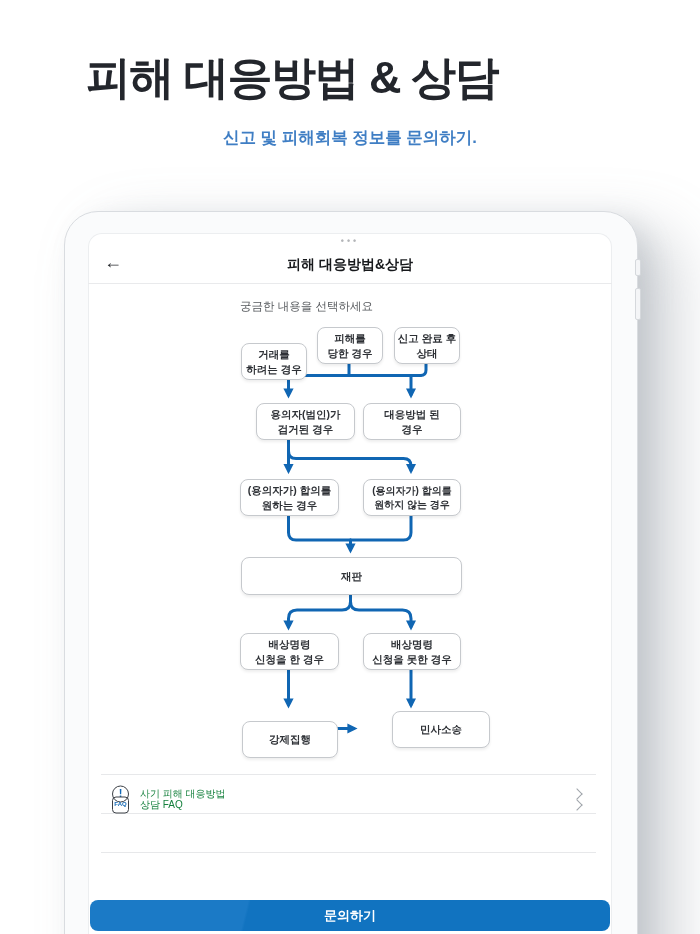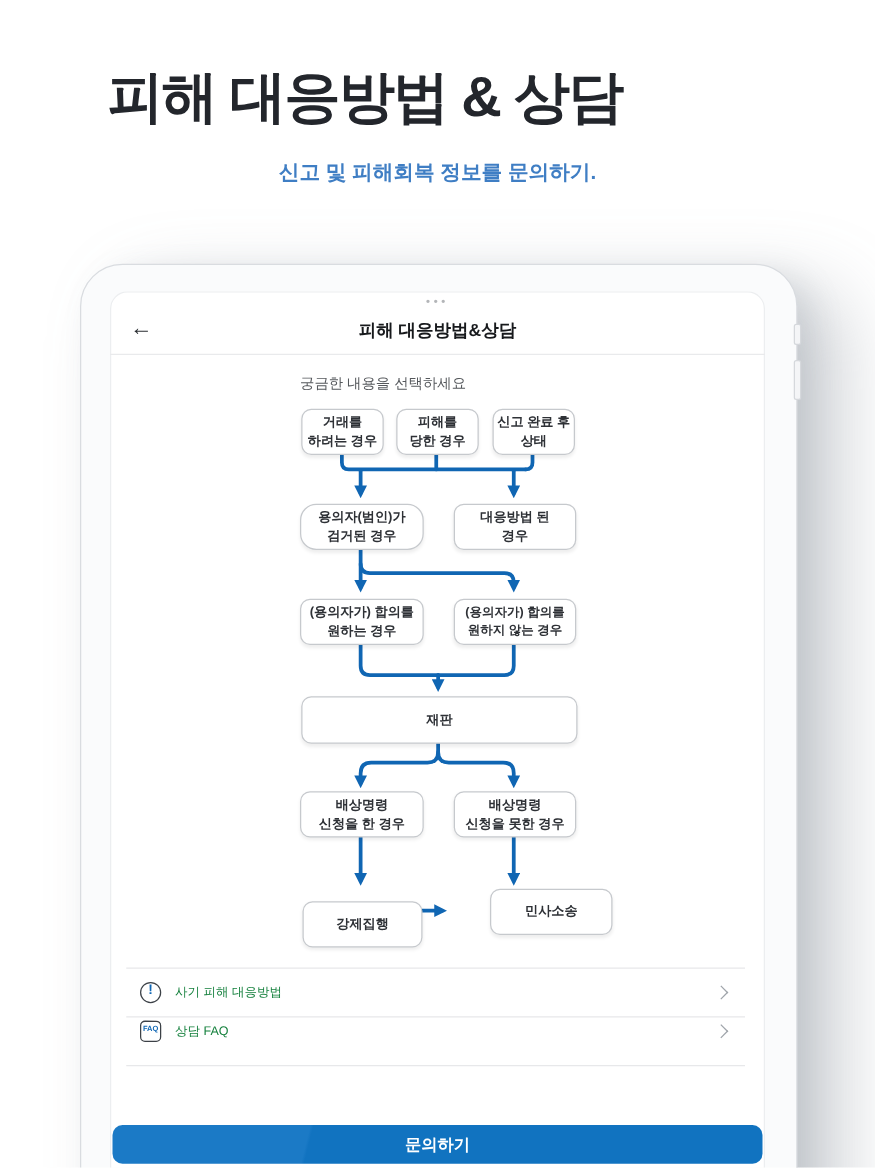--- a/index.html
+++ b/index.html
@@ -41,37 +41,37 @@
   
   .prompt{position:absolute;left:152px;top:66px;font-size:11.5px;color:#55585c;}
   .flow-svg{position:absolute;left:0;top:0;width:524px;height:540px;pointer-events:none;}
   .fbox{
     position:absolute;background:#fff;border:1px solid #c6c9cd;border-radius:8px;
     box-shadow:0 2px 3px rgba(0,0,0,0.07);
     display:flex;align-items:center;justify-content:center;text-align:center;
     font-size:10.5px;font-weight:700;color:#2e3136;line-height:1.35;white-space:pre-line;
     cursor:pointer;z-index:2;
   }
-  .r1a{left:153px;top:94px;width:64px;height:35px;}
+  .r1a{left:153px;top:110px;width:64px;height:35px;}
   .r1b{left:229px;top:94px;width:64px;height:35px;}
   .r1c{left:306px;top:94px;width:64px;height:35px;}
-  .r2a{left:152px;top:170px;width:97px;height:35px;border-radius:13px;}
+  .r2a{left:168px;top:170px;width:97px;height:35px;}
   .r2b{left:275px;top:170px;width:96px;height:35px;}
   .r3a{left:152px;top:246px;width:97px;height:35px;}
   .r3b{left:275px;top:246px;width:96px;height:35px;font-size:10px;}
   .r4 {left:153px;top:324px;width:219px;height:36px;}
   .r5a{left:152px;top:400px;width:97px;height:35px;}
   .r5b{left:275px;top:400px;width:96px;height:35px;}
   .r6a{left:154px;top:478px;width:94px;height:35px;margin-top:10px;}
   .r6b{left:275px;top:478px;width:96px;height:35px;margin-left:29px;}
   
   .hr{position:absolute;left:13px;width:495px;height:1px;background:#e7e8ea;}
   .hr1{top:541px;} .hr2{top:580px;} .hr3{top:619px;}
   .link-row{position:absolute;left:0;width:524px;height:39px;cursor:pointer;}
-  .lr1{top:541px;} .lr2{top:572px;}
+  .lr1{top:541px;} .lr2{top:552px;}
   .row-icon{position:absolute;left:24px;top:50%;transform:translateY(-50%);
     width:17px;height:17px;border:1.6px solid #3c4147;box-sizing:border-box;
     color:#1268b5;font-weight:800;text-align:center;}
   .alert-circle{border-radius:50%;font-size:11px;line-height:13px;}
   .faq-square{border-radius:4px;font-size:6px;line-height:13.5px;letter-spacing:0;}
   .link-label{position:absolute;left:52px;top:50%;transform:translateY(-50%);font-size:10px;color:#15803d;}
   .chev{position:absolute;right:31px;top:50%;width:7px;height:7px;
     border-top:1.6px solid #9fa4aa;border-right:1.6px solid #9fa4aa;
     transform:translateY(-50%) rotate(45deg);}
   

